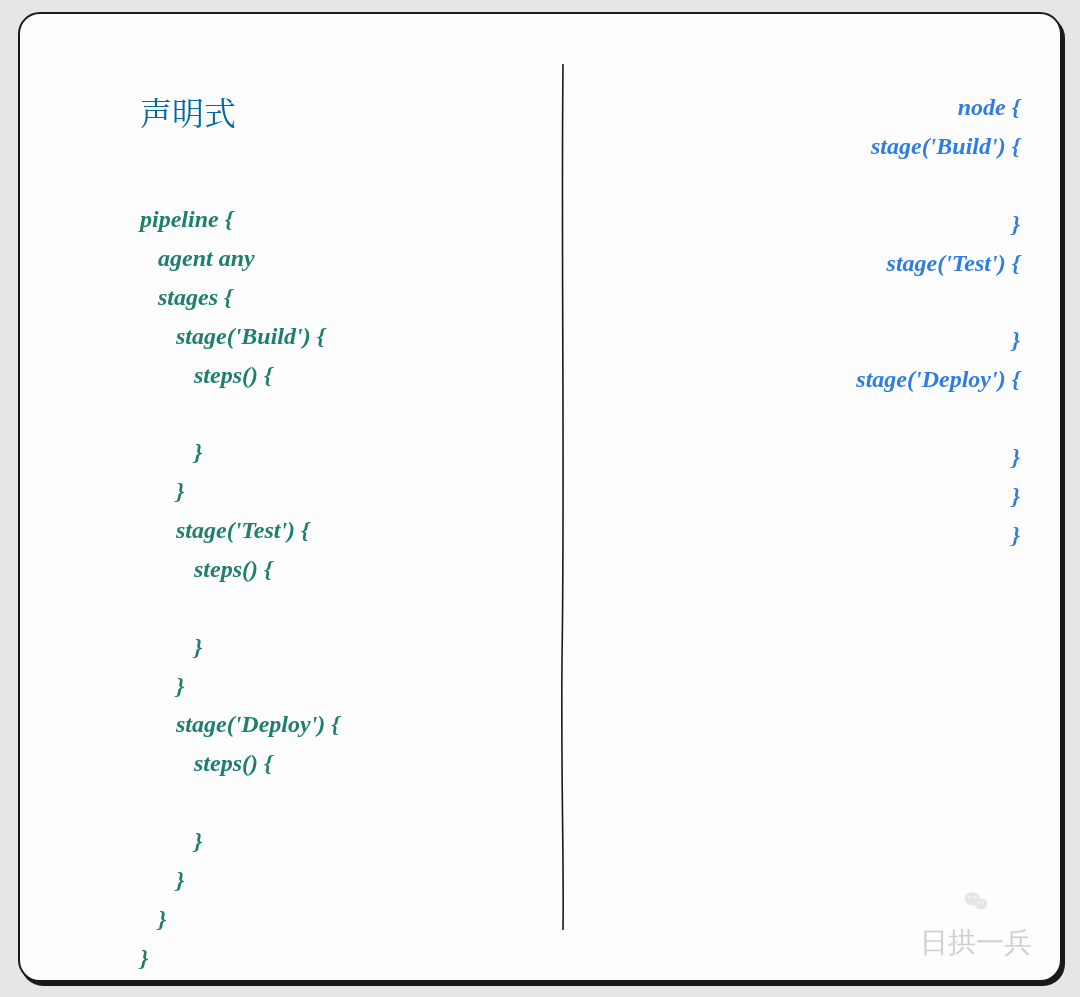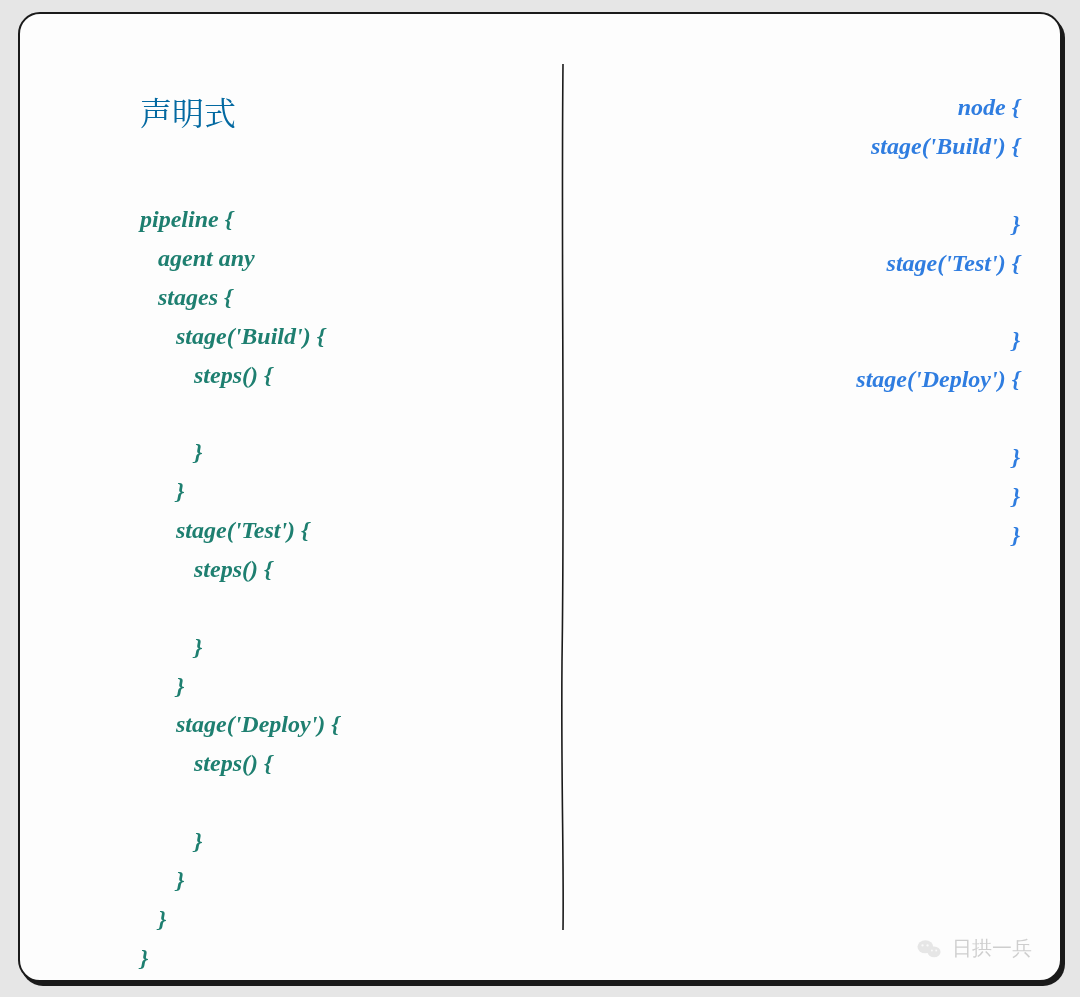--- a/index.html
+++ b/index.html
@@ -37,22 +37,23 @@
     white-space: pre;
   }
   .code-left { color: #1E7F70; }
   .code-right { color: #2F7DE0; text-align: right; }
   .watermark {
     position: absolute;
     right: 28px; bottom: 18px;
     display: flex; align-items: center; gap: 10px;
     opacity: 0.35;
     font-family: "PingFang SC", "Microsoft YaHei", sans-serif;
-    font-size: 20px;
+    font-size: 28px;
     color: #7a7a7a;
+    flex-direction: column;
   }
   .wm-icon {
     width: 26px; height: 26px;
     display: inline-flex; align-items: center; justify-content: center;
   }
 </style>
 </head>
 <body>
 
 <div class="card">

